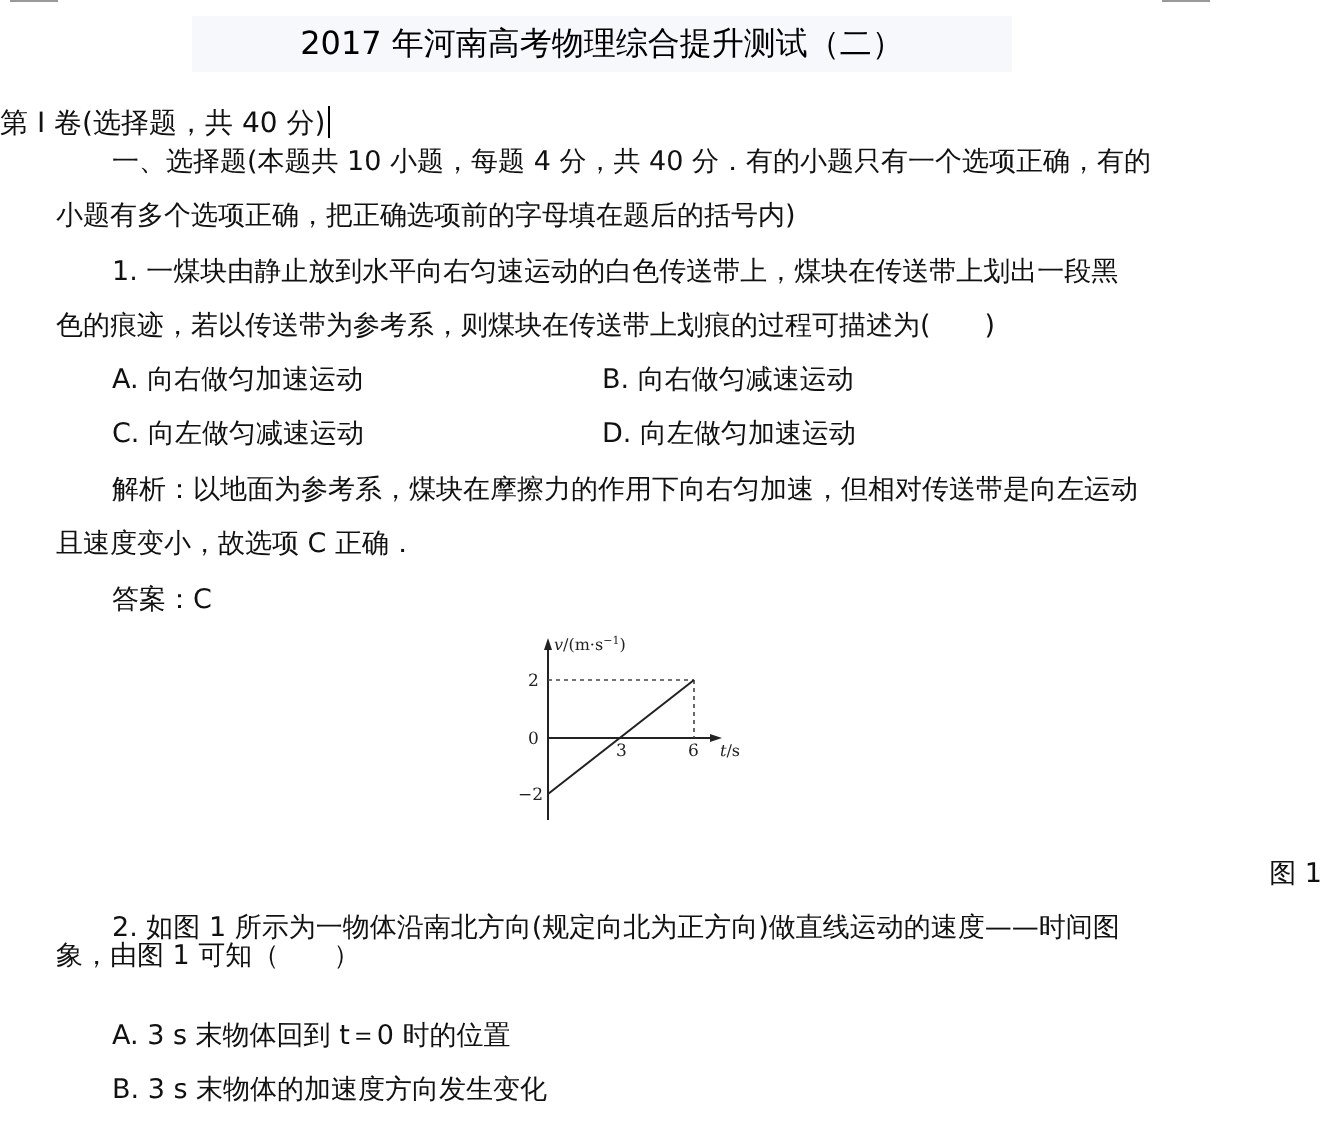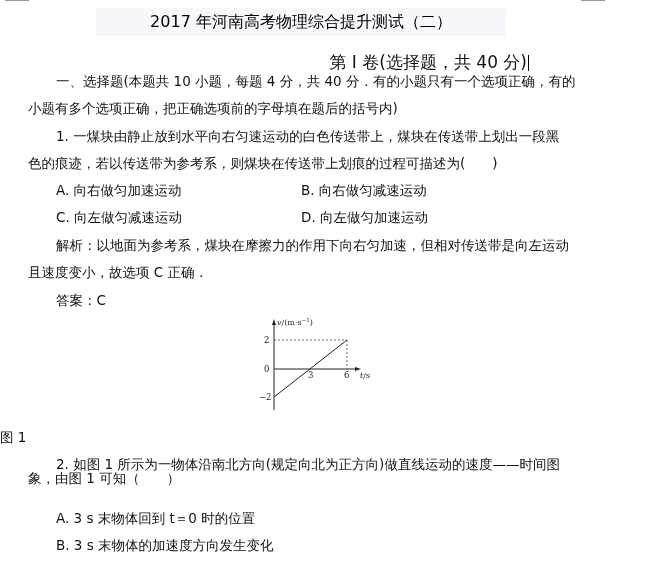--- a/index.html
+++ b/index.html
@@ -15,35 +15,35 @@
   .corner.right { left: 581px; }
   .corner.right::before { content: ""; position: absolute; left: 0; top: -2px; width: 1px; height: 3px; background: #9a9a9a; }
 
   .title {
     position: absolute; left: 96px; top: 8px; width: 410px; height: 28px;
     background: #f6f8fc; text-align: center;
     font-size: 16px; line-height: 28px; color: #000;
     white-space: nowrap;
   }
   .section {
-    position: absolute; left: 0; width: 529px; top: 52px; text-align: right;
-    font-size: 17px; line-height: 20px; white-space: nowrap;
+    position: absolute; left: 0; width: 576px; top: 52px; text-align: left;
+    font-size: 14px; line-height: 20px; white-space: nowrap;
   }
   .cursor { display: inline-block; width: 1px; height: 16px; background: #000; vertical-align: -3px; margin-left: 1px; }
 
   .line {
     position: absolute; font-size: 13.5px; line-height: 20px; white-space: nowrap; color: #111;
   }
   .ind { left: 56px; }
   .noind { left: 28px; }
   .colB { left: 281px; margin-left: 20px; }
 
   .chart { position: absolute; left: 250px; top: 312px; width: 120px; height: 105px; }
   .chart svg { display: block; }
-  .fig-caption { position: absolute; left: 0; width: 661px; text-align: left; top: 427px; font-size: 13.5px; line-height: 20px; }
+  .fig-caption { position: absolute; left: 0; width: 661px; text-align: right; top: 427px; font-size: 13.5px; line-height: 20px; }
 </style>
 </head>
 <body>
 
 <div class="corner left"></div>
 <div class="corner right"></div>
 
 <div class="title">2017 年河南高考物理综合提升测试（二）</div>
 
 <div class="section">

